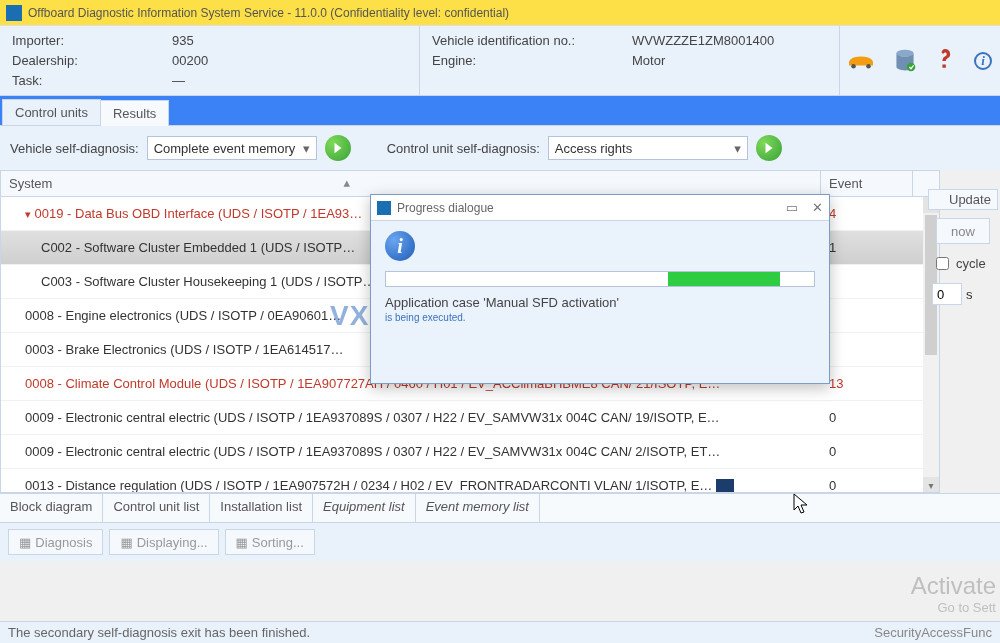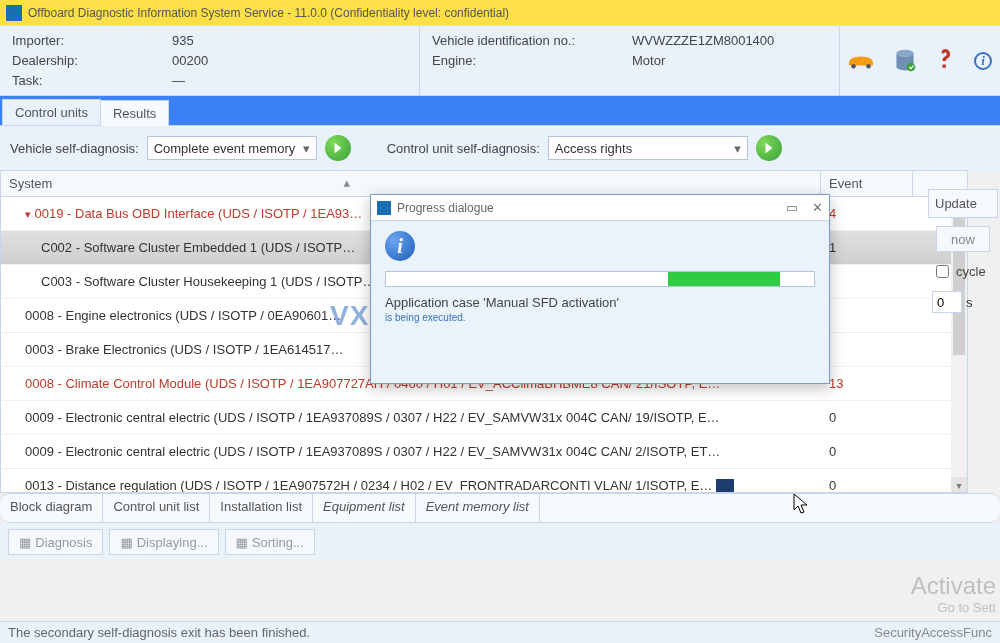--- a/index.html
+++ b/index.html
@@ -34,26 +34,26 @@
   .table-body { height:296px; overflow-y:auto; position:relative;}
   .tr { display:flex; height:34px; align-items:center; border-bottom:1px solid #eef2f8;}
   .tr.highlight-red { color:#c0392b; }
   .tr.selected { background: linear-gradient(#e0e0e0,#cfcfcf);}
   .td-system { flex:0 0 820px; padding-left:24px; white-space:nowrap; overflow:hidden; text-overflow:ellipsis;}
   .td-system.child { padding-left:40px; }
   .td-event { flex:0 0 80px; padding-left:8px;}
   .expand { color:#c0392b; margin-right:4px; font-size:11px;}
   .row-icon { display:inline-block; width:18px; height:14px; margin-left:4px; vertical-align:middle;}
   .right-panel { position:absolute; top:189px; right:2px; width:70px; }
-  .rp-head { background:#f5f8fc; border:1px solid #c9d6e8; height:29px; display:flex; align-items:center; padding-left:6px; color:#555; margin-bottom:4px;}
+  .rp-head { background:#f5f8fc; border:1px solid #c9d6e8; height:21px; display:flex; align-items:center; padding-left:20px; color:#555; margin-bottom:4px;}
   .rp-btn { height:26px; border:1px solid #c9d6e8; background:#f5f8fc; width:54px; margin:8px auto 10px; display:flex; align-items:center; justify-content:center; color:#888;}
   .rp-check { display:flex; align-items:center; gap:4px; margin:6px 0 10px 4px; color:#444;}
   .rp-input { display:flex; align-items:center; gap:4px; margin-left:4px;}
   .rp-input input { width:30px; height:22px; border:1px solid #c9d6e8; text-align:left; padding:0 4px;}
-  .bottom-tabs { display:flex; border-top:1px solid #c9d6e8; border-bottom:1px solid #c9d6e8; background:#f7fafd; height:30px;border-radius:10px;}
+  .bottom-tabs { display:flex; border-top:1px solid #c9d6e8; border-bottom:1px solid #c9d6e8; background:#f7fafd; height:30px;}
   .btab { padding:5px 10px; border-right:1px solid #c9d6e8; color:#555; cursor:pointer;}
   .btab.italic { font-style:italic; }
   .toolbar { background:#e9f1fb; height:38px; display:flex; align-items:center; padding:0 8px; gap:6px;}
   .tbtn { height:26px; border:1px solid #c9d6e8; background:#f5f8fc; padding:0 10px; display:flex; align-items:center; gap:4px; color:#999;}
   .watermark-activate { position:absolute; right:4px; bottom:28px; text-align:right; color:#bfbfbf; }
   .watermark-activate .big { font-size:24px; }
   .statusbar { position:absolute; bottom:0; left:0; right:0; height:22px; background:#e9f1fb; border-top:1px solid #c9d6e8; display:flex; align-items:center; padding:0 8px; font-size:11px; color:#666;}
   .statusbar .right { margin-left:auto; color:#888;}
   .progress-dialog { position:absolute; left:370px; top:194px; width:460px; height:190px; border:1px solid #7a9cc6; background:#eaf2fb; box-shadow:0 4px 14px rgba(0,0,0,0.25);}
   .pd-title { height:26px; background:#fff; display:flex; align-items:center; padding:0 6px; border-bottom:1px solid #c9d6e8;}
@@ -148,21 +148,21 @@
     <span>Access rights</span>
     <span style="color:#666">▾</span>
   </div>
   <div class="go-btn">
     <svg viewBox="0 0 16 16">
         <path d="M4 2l8 6-8 6z"></path>
       </svg>
   </div>
 </div>
 
-<div class="table-area" style="margin-right:32px;">
+<div class="table-area" style="margin-right:60px;">
   <div class="table-head">
     <div class="th th-system">
       <span>System</span>
       <span class="sort">▴</span>
     </div>
     <div class="th th-event">Event</div>
   </div>
   <div class="table-body" id="tbody">
     <div class="tr highlight-red">
         <div class="td-system"><span class="expand">▾</span><span>0019 - Data Bus OBD Interface  (UDS / ISOTP / 1EA93…</span></div>

